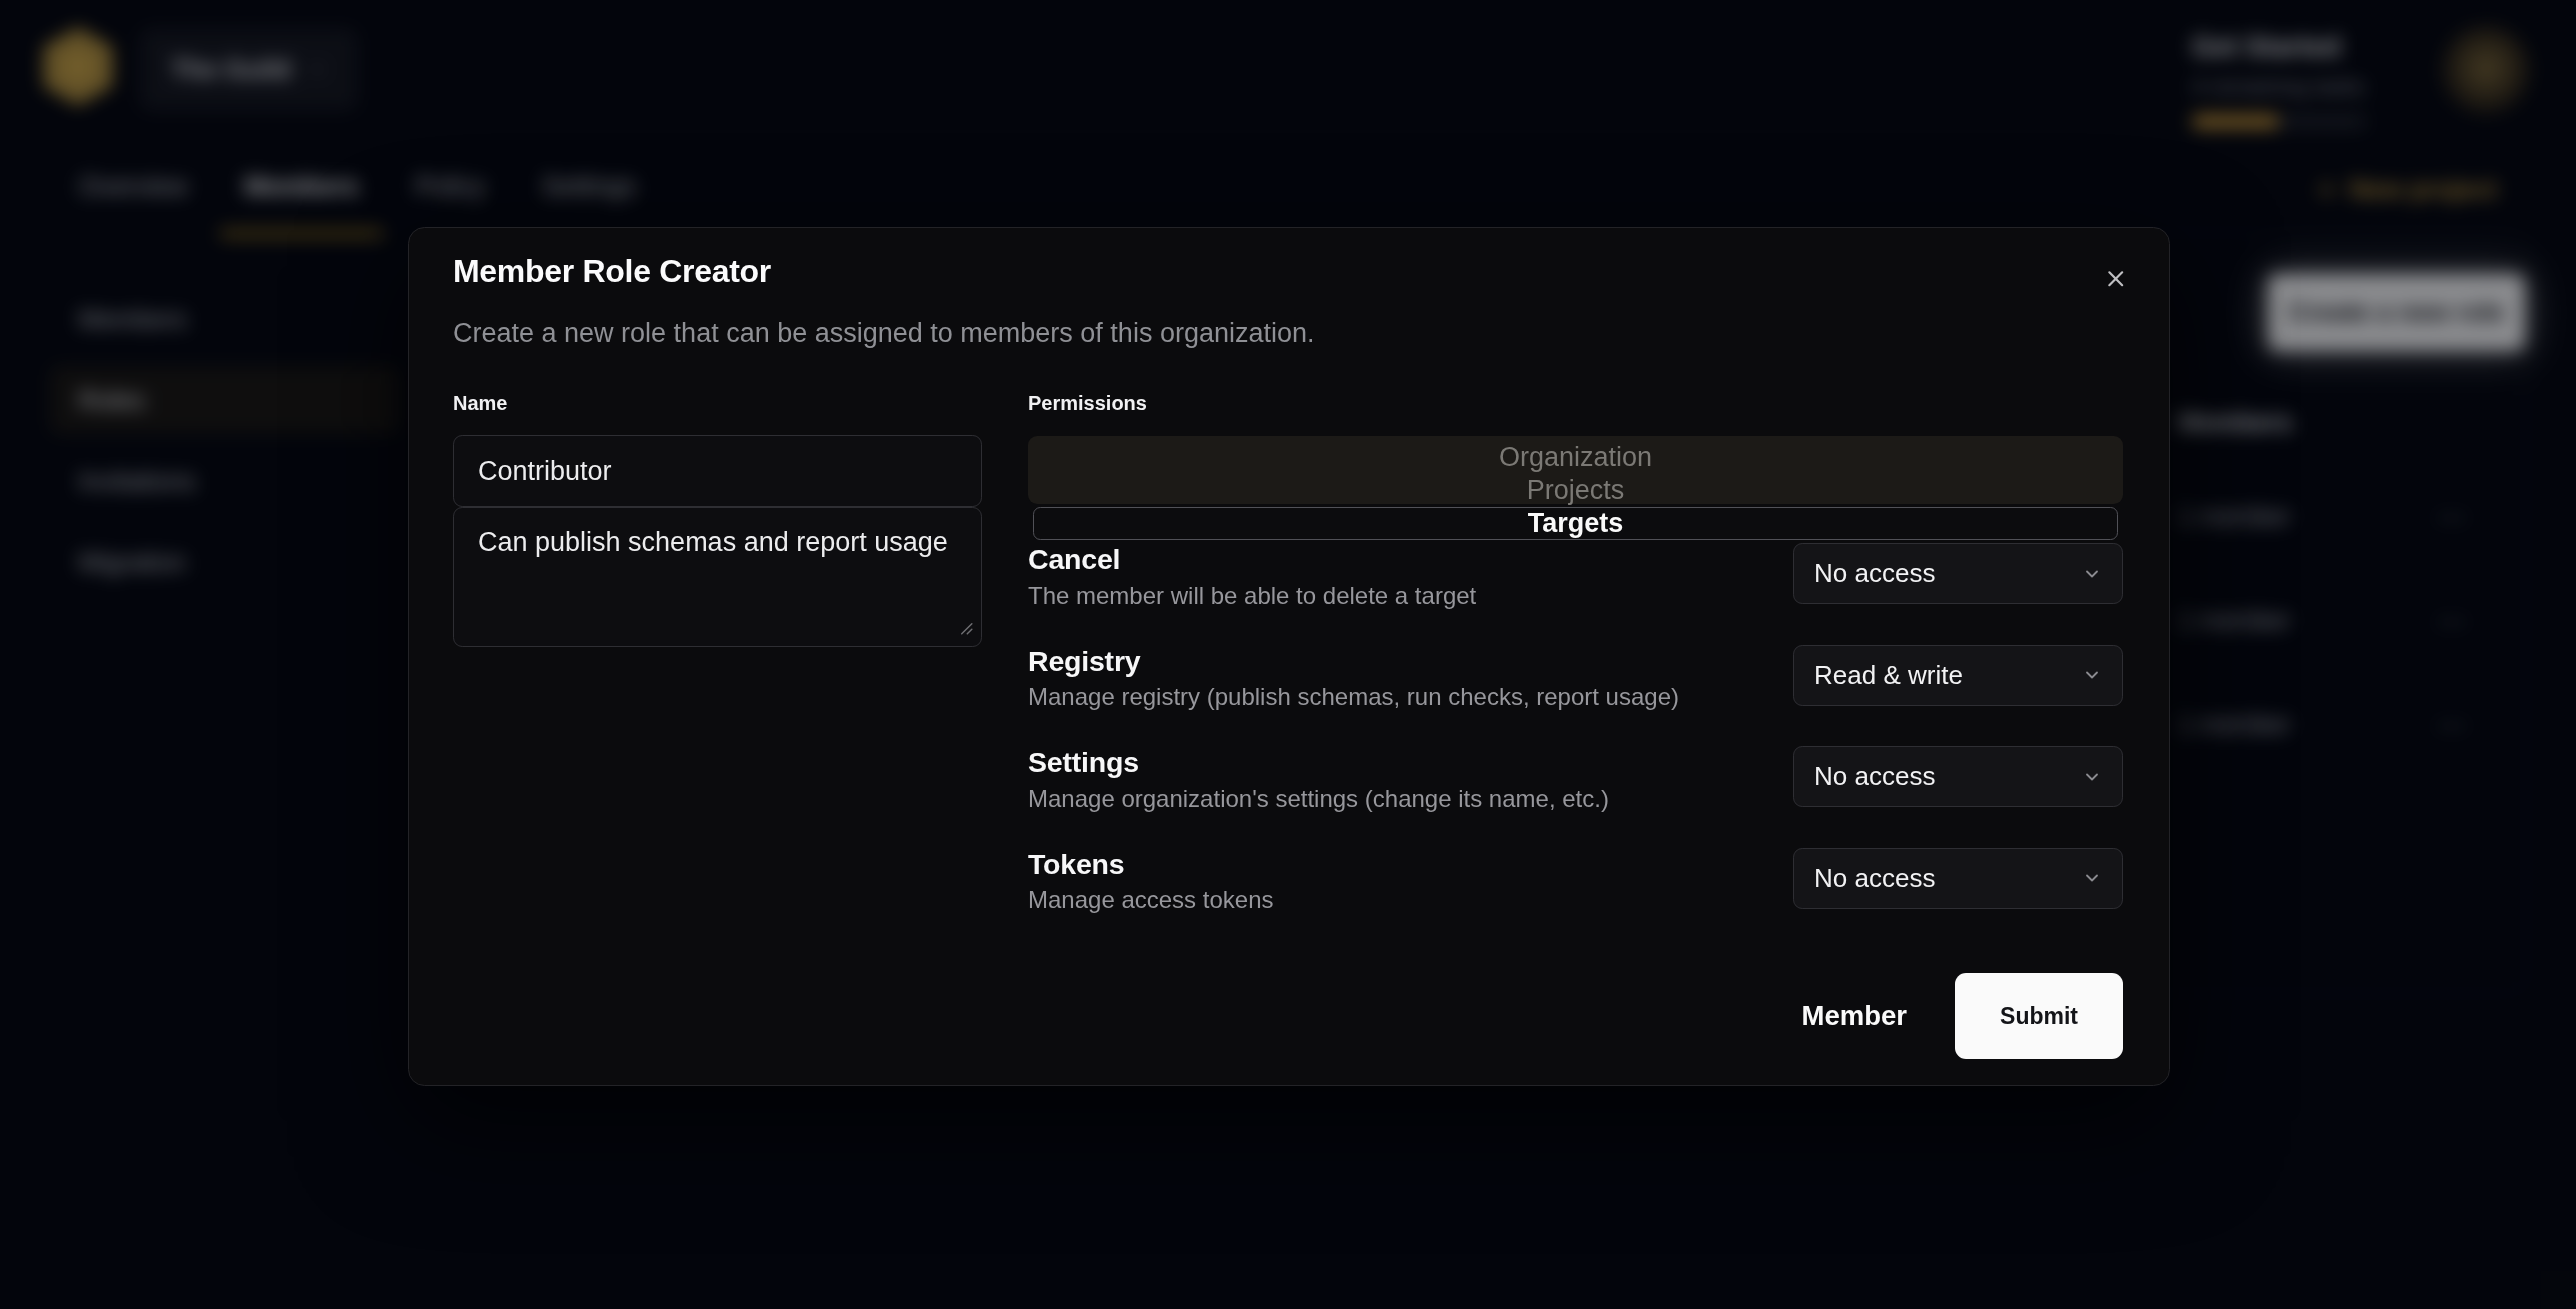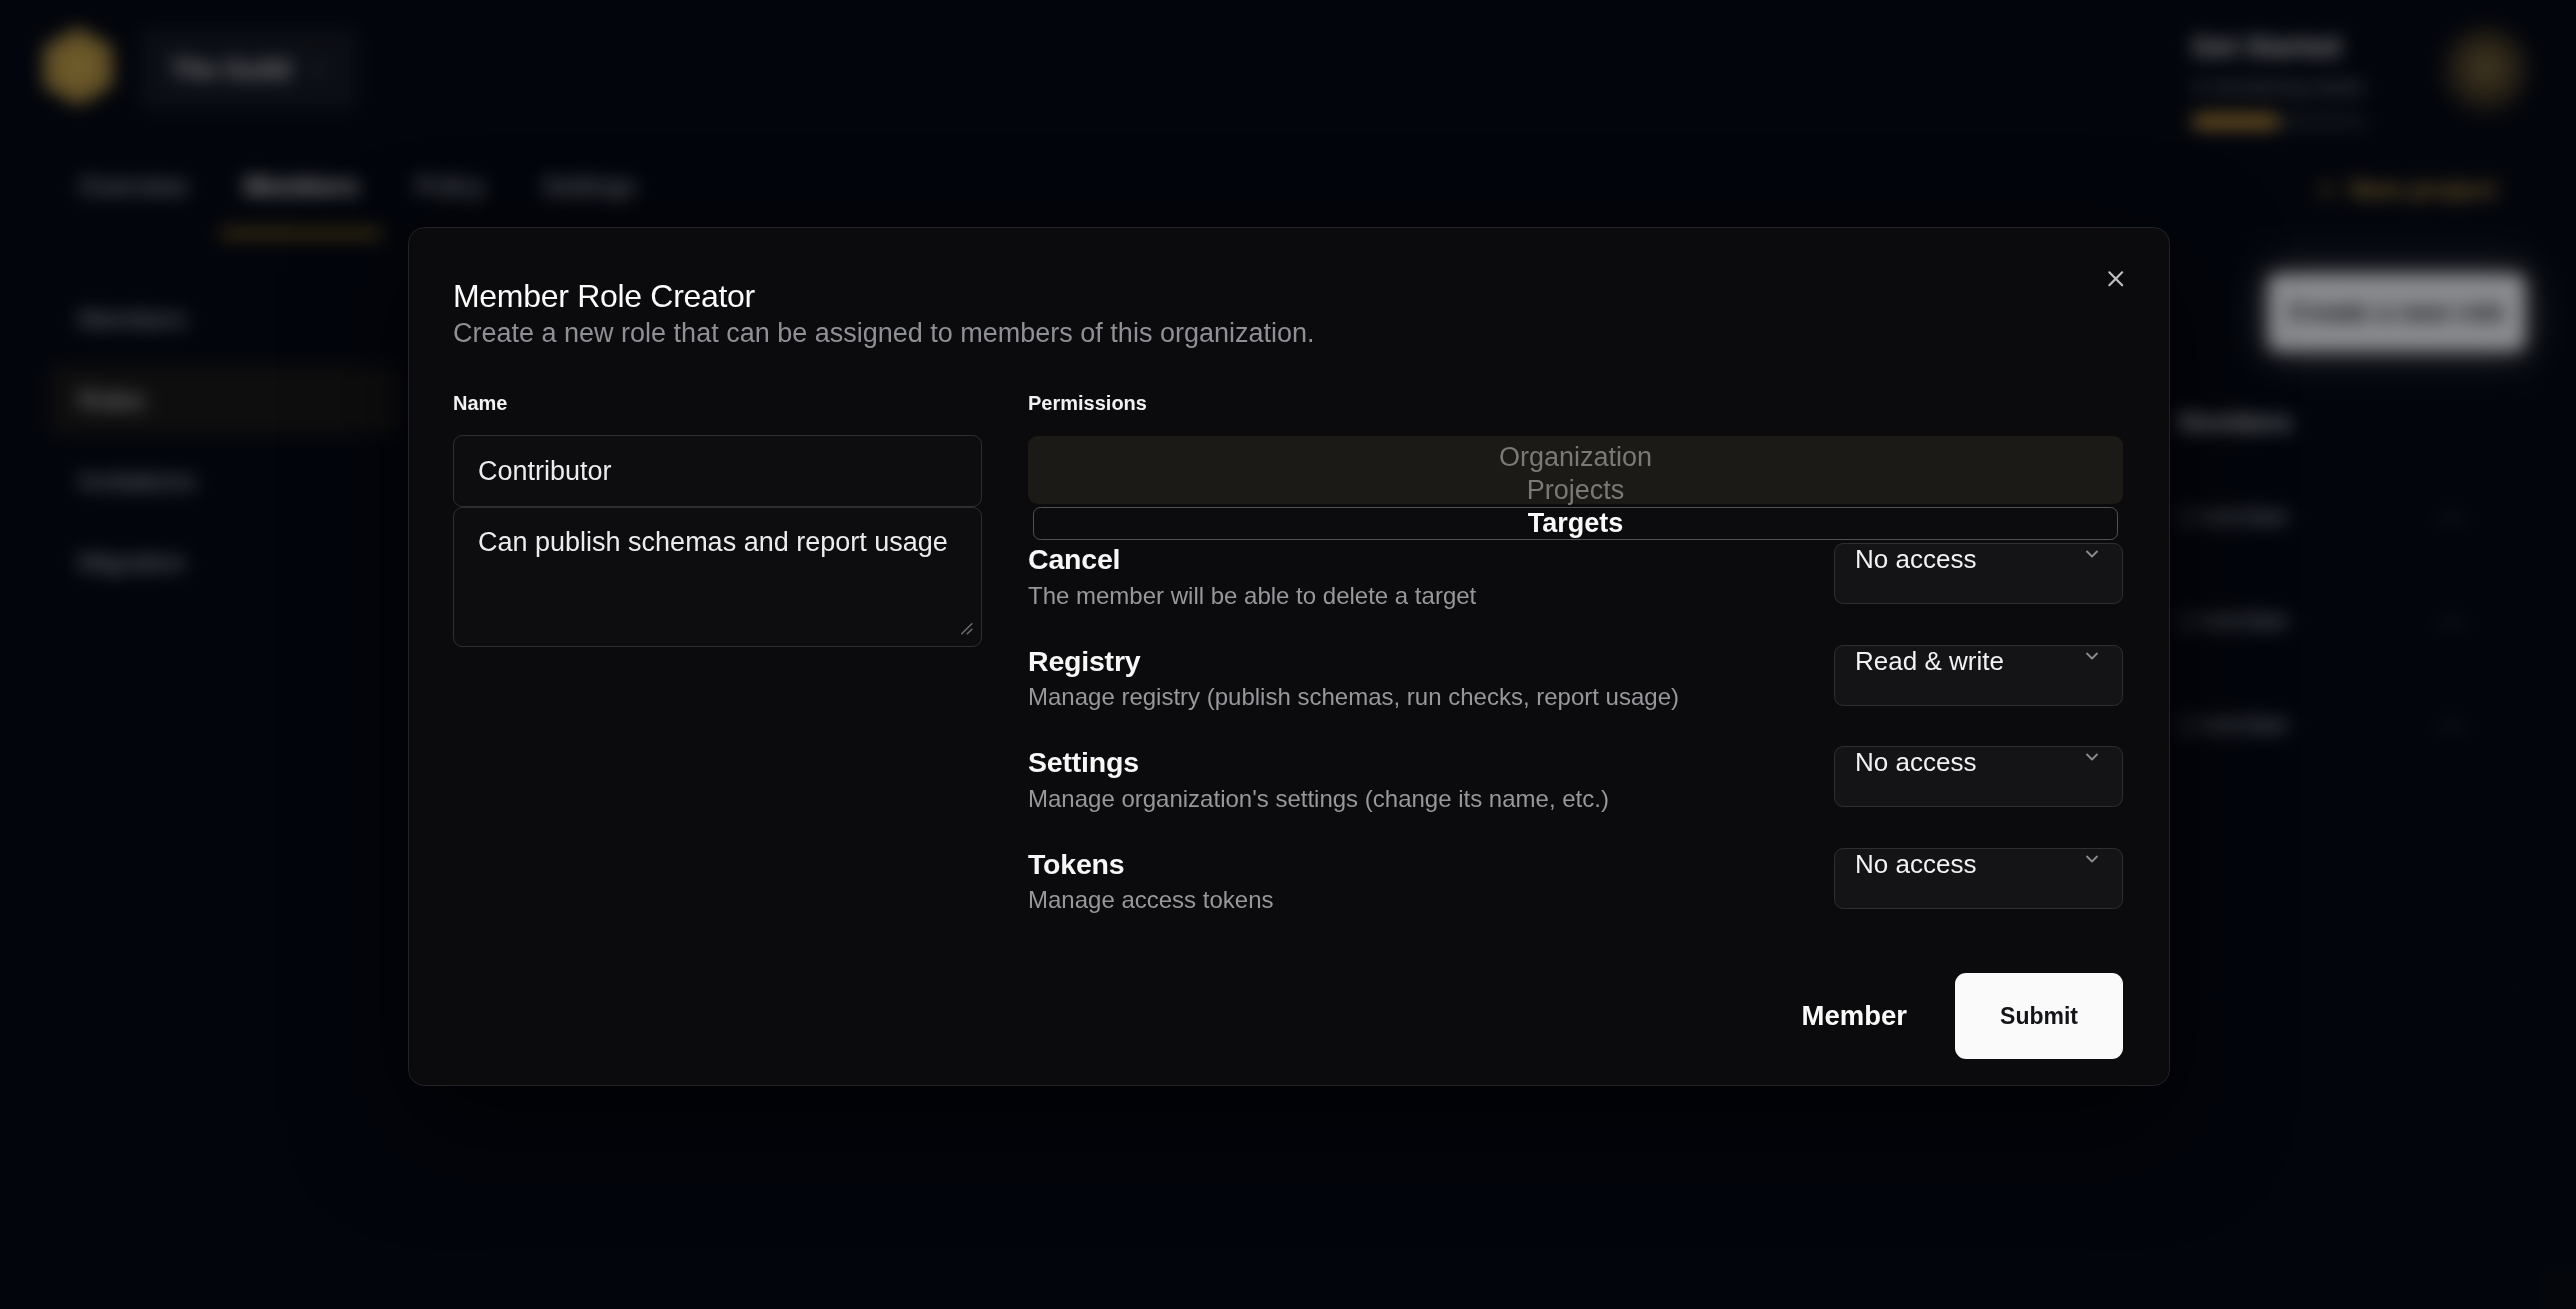--- a/index.html
+++ b/index.html
@@ -45,21 +45,21 @@
   .lrow { height:104px; display:flex; align-items:center; justify-content:space-between;
     border-top:0.9px solid #141721; font-size:25px; color:#b3b7bf; }
   .dots { color:#9aa0a8; font-size:29px; letter-spacing:2.8px; }
 
   
   .overlay { position:absolute; inset:0; background:rgba(3,5,10,.45); }
   .modal { position:absolute; left:408px; top:227px; width:1762px; height:859px; background:#0b0b0d;
     border:0.9px solid #232327; border-radius:16.5px; box-shadow:0 37px 110px rgba(0,0,0,.7); }
   .close-btn { position:absolute; right:33px; top:31px; width:40px; height:40px; background:none; border:none;
     color:#bfbfc2; display:flex; align-items:center; justify-content:center; cursor:pointer; }
-  .m-title { position:absolute; left:44px; top:50px; font-size:32px; font-weight:400; letter-spacing:-0.3px; color:#fbfbfc; }
+  .m-title { position:absolute; left:44px; top:25px; font-size:32px; font-weight:700; letter-spacing:-0.3px; color:#fbfbfc; }
   .m-sub { position:absolute; left:44px; top:90px; font-size:27px; color:#8f9095; }
 
   .cols { position:absolute; left:44px; top:164px; right:46px; display:flex; gap:46px; }
   .col-left { width:529px; flex:none; }
   .col-right { flex:1; }
   .field-label { display:block; font-size:20px; font-weight:600; color:#f1f1f3; margin:0 0 20px; }
   .label-desc { margin-top:43px; }
   .text-input { width:100%; height:72px; background:#0d0d10; border:1.8px solid #2e2e33; border-radius:9.2px;
     color:#ececee; font-size:27px; padding:0 24px; outline:none; }
   .ta-wrap { position:relative; }
@@ -70,22 +70,22 @@
   .perm-label { margin-bottom:21px; }
   .segmented { height:68px; background:#1c1a17; border-radius:9.2px; display:flex; padding:4.6px;flex-direction:column; }
   .seg { flex:1; display:flex; align-items:center; justify-content:center; font-size:27px; color:#7b7975;
     font-weight:500; border:1.8px solid transparent; border-radius:7.3px; cursor:pointer; background:none; }
   .seg.active { background:#0c0c0e; border-color:#515157; color:#fafafa; font-weight:700; }
 
   .perm-rows { margin-top:39px; }
   .perm-row { display:flex; justify-content:space-between; align-items:flex-start; margin-bottom:35px; }
   .perm-title { font-size:28.5px; font-weight:700; letter-spacing:-0.2px; color:#f7f7f8; }
   .perm-desc { margin-top:5.5px; font-size:24px; color:#97979c; }
-  .select { width:289px; height:61px; flex:none; background:#141417; border:1.8px solid #2e2e33; border-radius:9.2px;
-    display:flex; align-items:flex-start; justify-content:space-between; padding:0 20px; color:#f2f2f4;
+  .select { width:330px; height:61px; flex:none; background:#141417; border:1.8px solid #2e2e33; border-radius:9.2px;
+    display:flex; align-items:center; justify-content:space-between; padding:0 20px; color:#f2f2f4;
     font-size:26px; font-weight:500; cursor:pointer; }
 
   .actions { position:absolute; right:46px; top:745px; display:flex; align-items:center; gap:24px; }
   .btn-cancel { height:72px; padding:0 24px; background:none; border:none; color:#fafafa; font-size:27.5px;
     font-weight:600; cursor:pointer; }
   .btn-submit { height:86px; padding:0 45px; background:#fafafa; border:none; border-radius:11px; color:#131418;
     font-size:23px; font-weight:600; cursor:pointer; }
 </style>
 </head>
 <body>

